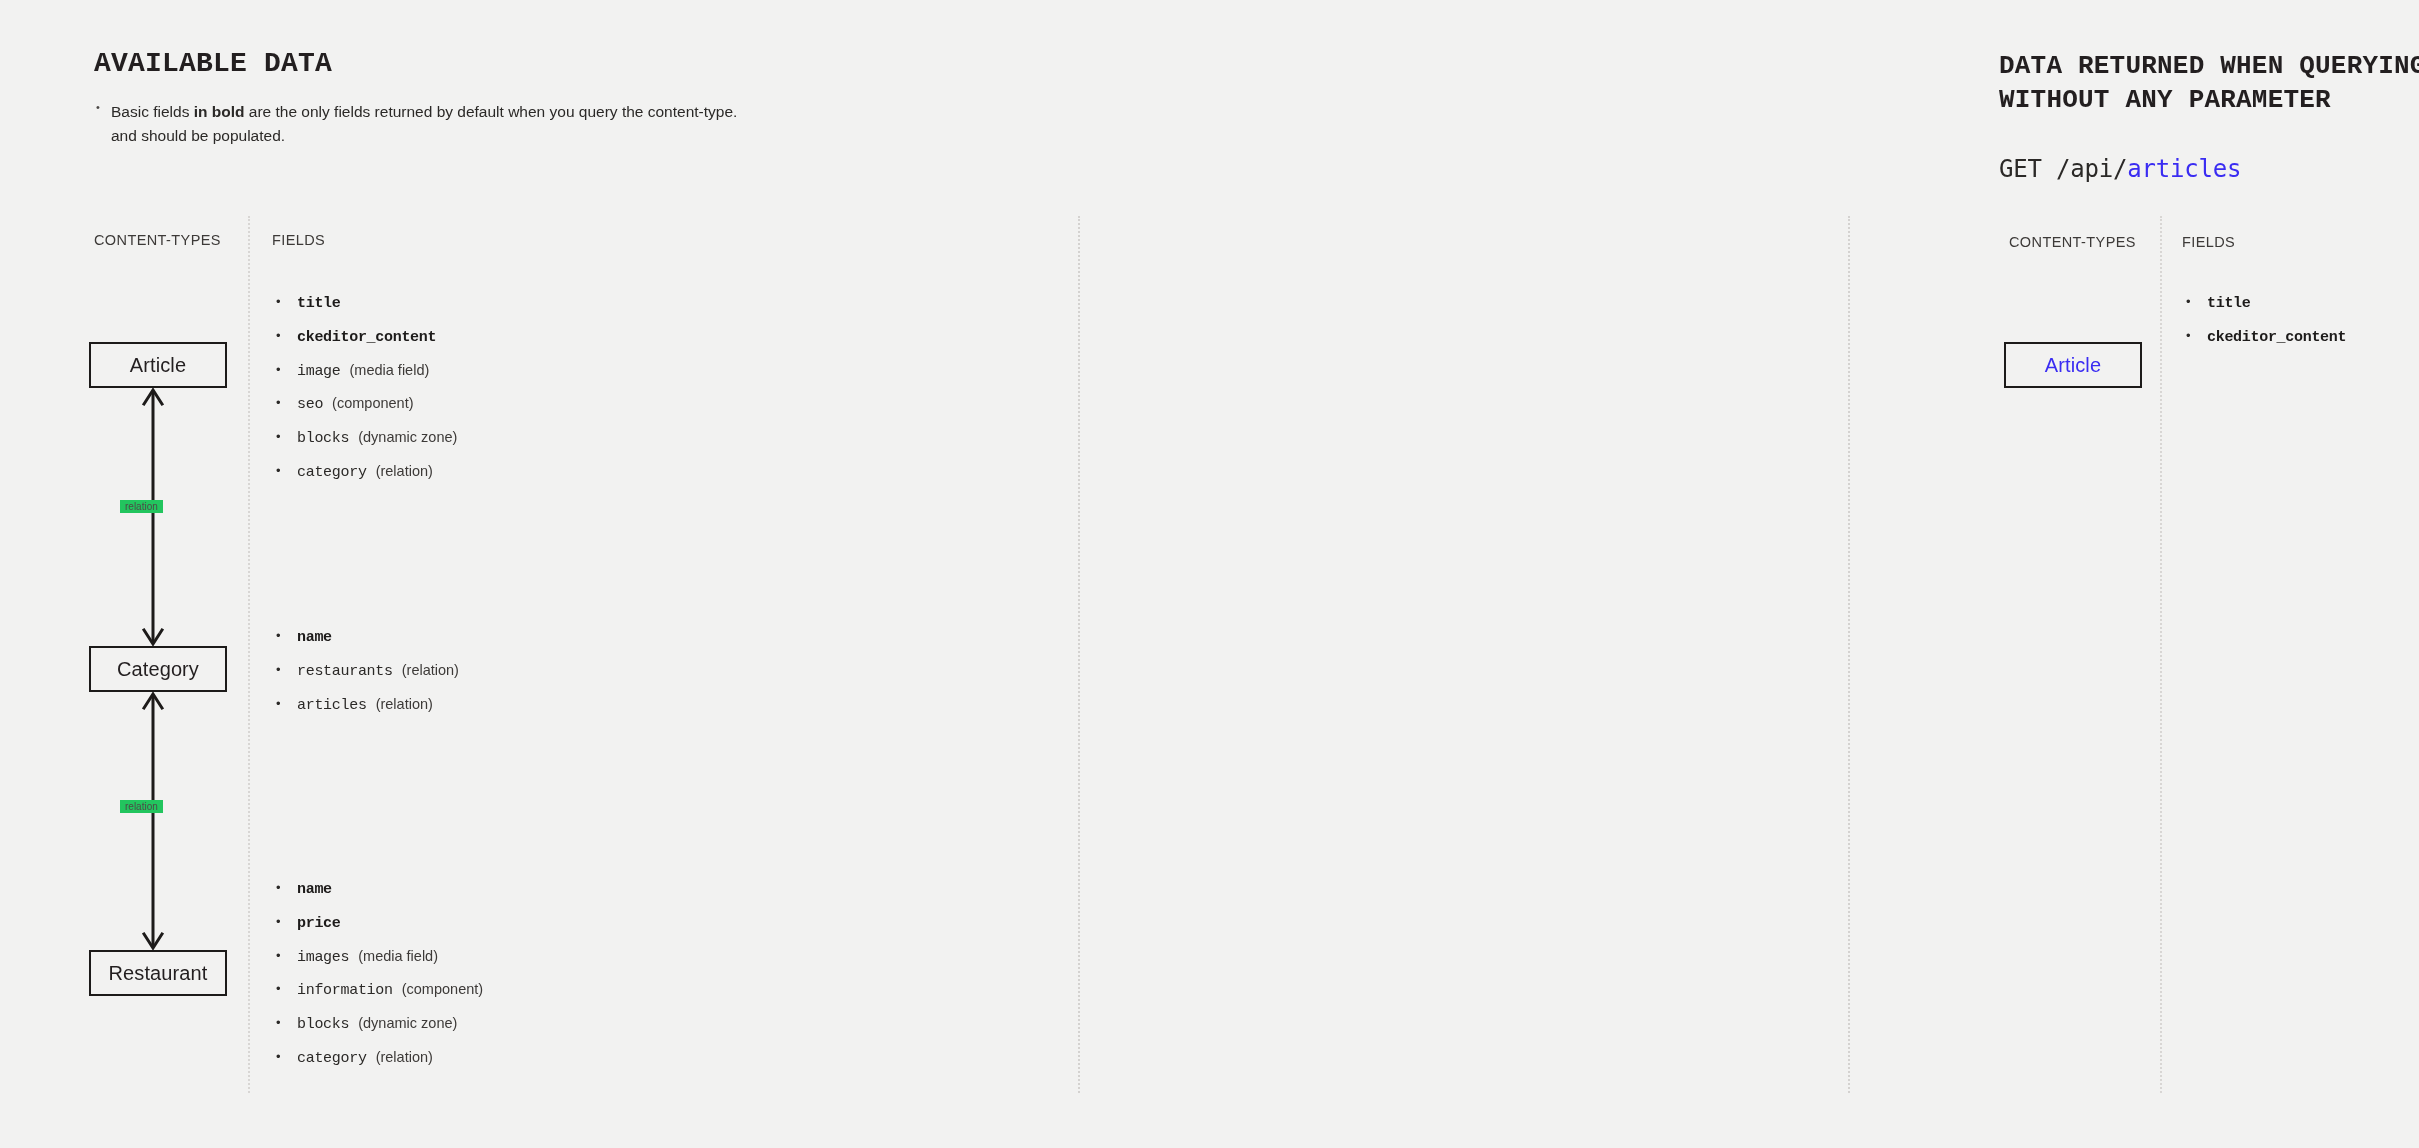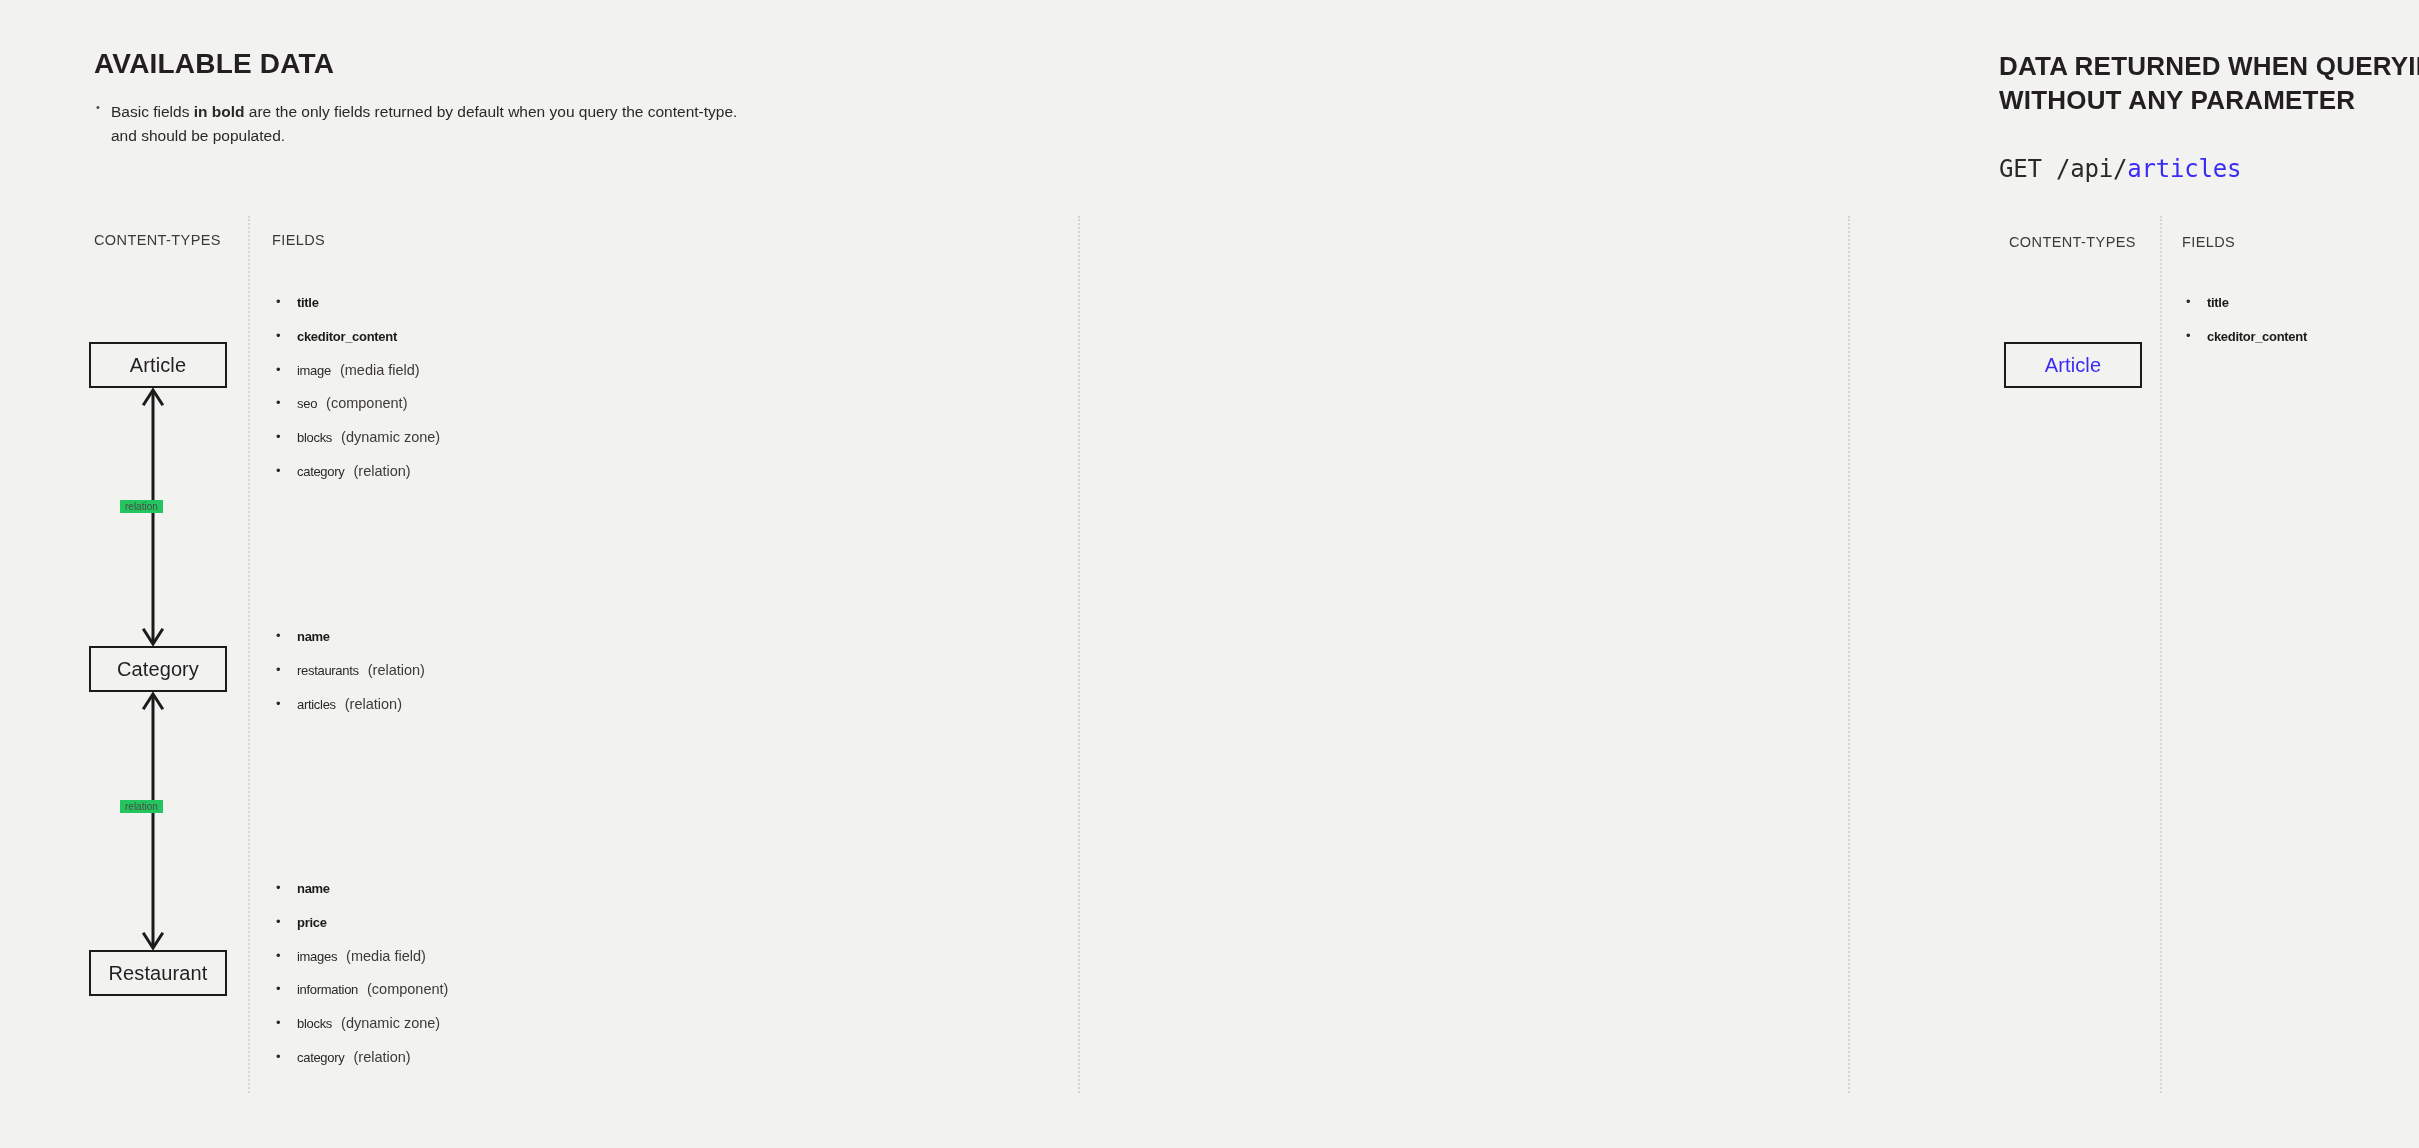--- a/index.html
+++ b/index.html
@@ -40,20 +40,21 @@
   .sep-a { left: 1078px; }
   .sep-b { left: 1848px; }
 
   
   .heading {
     position: absolute;
     font-weight: bold;
     letter-spacing: .2px;
     color: #231f20;
     line-height: 1.30;
+    font-family: Liberation Mono, monospace;
   }
   .h1-main {
     left: 94px; top: 46px;
     font-size: 28px;
   }
   .h2-main {
     left: 919px; top: 50px;
     font-size: 26px;
     width: 680px;
   }
@@ -154,22 +155,22 @@
   .fieldlist li::before {
     content: "\2022";
     position: absolute;
     left: 4px; top: 0;
     font-size: 13px;
     line-height: 20px;
     color: #2b2927;
   }
 
   .fname {
-    font-family: Liberation Sans, sans-serif;
-    font-size: 13px;
+    font-family: Liberation Mono, monospace;
+    font-size: 15px;
     color: #2b2927;
     letter-spacing: -.3px;
   }
   .fname.bold {
     font-weight: bold;
     color: #1d1b1a;
   }
   .ftype {
     font-family: "Liberation Sans", sans-serif;
     font-size: 14.5px;

